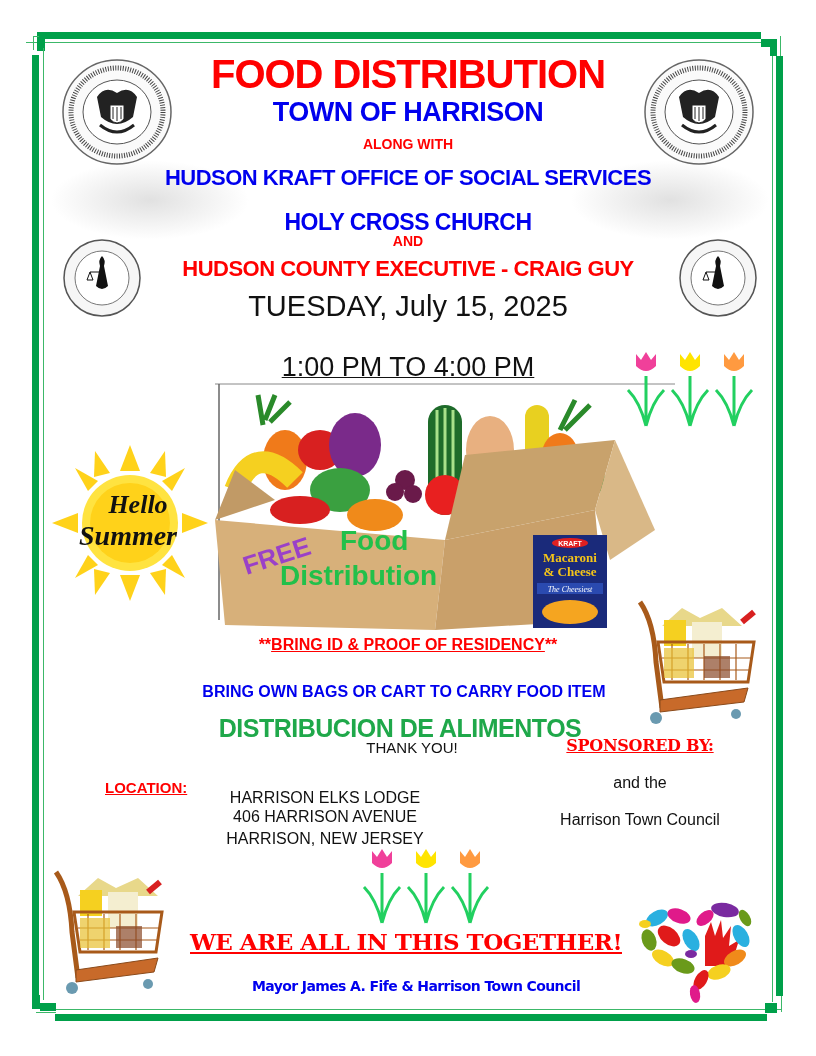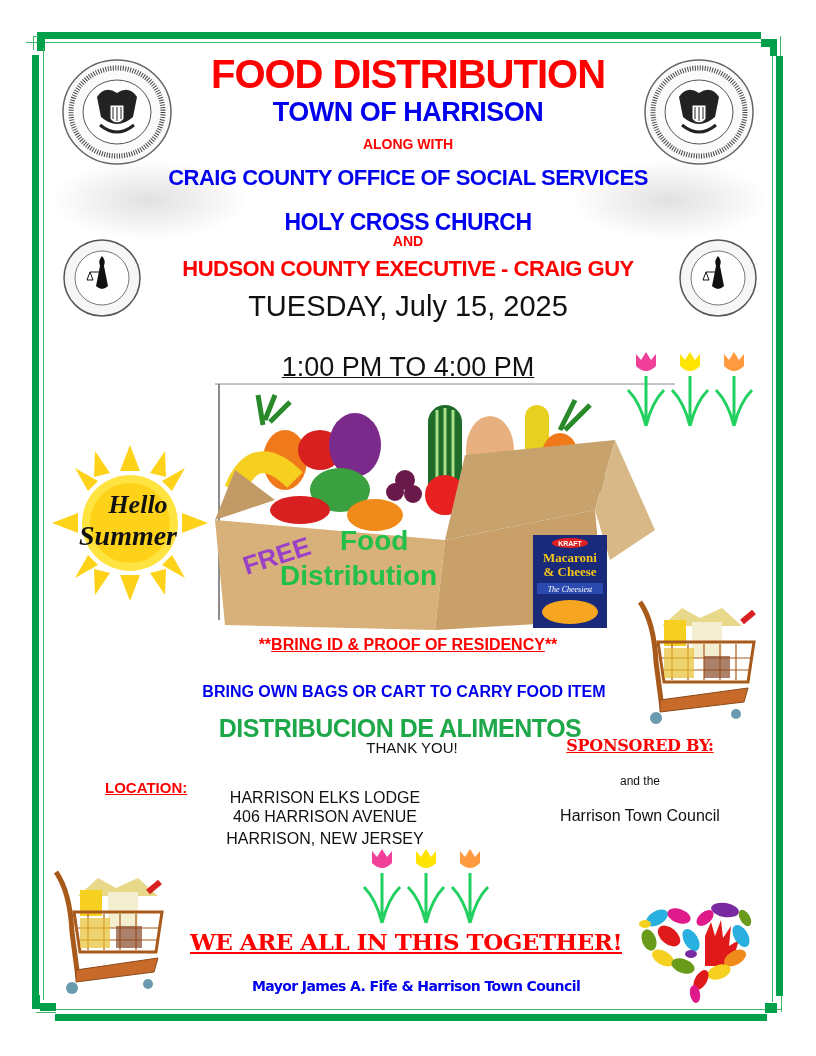--- a/index.html
+++ b/index.html
@@ -88,21 +88,21 @@
     <circle cx="40" cy="40" r="38" fill="#f6f6f6" stroke="#555" stroke-width="1.5"></circle>
     <circle cx="40" cy="40" r="27" fill="#fff" stroke="#777" stroke-width="1"></circle>
     <path d="M40 18 q4 4 2 10 l4 20 q-6 6 -12 0 l4 -20 q-2 -6 2 -10z" fill="#111"></path>
     <path d="M28 34 h10 M28 34 l-3 8 h6z" stroke="#111" stroke-width="1" fill="none"></path>
   </svg>
 </div>
 
 <div class="center b red" style="top:52px; font-size:40px; letter-spacing:-1px;">FOOD DISTRIBUTION</div>
 <div class="center b blue" style="top:97px; font-size:27px; letter-spacing:-0.5px;">TOWN OF HARRISON</div>
 <div class="center b red" style="top:136px; font-size:14px;">ALONG WITH</div>
-<div class="center b blue" style="top:165px; font-size:22px; letter-spacing:-0.5px;">CRAIG COUNTY OFFICE OF SOCIAL SERVICES</div>
+<div class="center b blue" style="top:165px; font-size:22px; letter-spacing:-0.5px;">HUDSON KRAFT OFFICE OF SOCIAL SERVICES</div>
 <div class="center b blue" style="top:209px; font-size:23px; letter-spacing:-0.5px;">HOLY CROSS CHURCH</div>
 <div class="center b red" style="top:233px; font-size:14px;">AND</div>
 <div class="center b red" style="top:256px; font-size:22px; letter-spacing:-0.5px;">HUDSON COUNTY EXECUTIVE - CRAIG GUY</div>
 <div class="center black" style="top:290px; font-size:29px;">TUESDAY, July 15, 2025</div>
 <div class="center black" style="top:352px; font-size:27px; text-decoration:underline; text-decoration-thickness:1px;">1:00 PM TO 4:00 PM</div>
 
 <div class="abs img" style="left:215px; top:380px; width:460px; height:250px;">
   <svg width="460" height="250" viewBox="0 0 460 250">
     <rect x="0" y="0" width="460" height="250" fill="#fff"></rect>
     <line x1="0" y1="4" x2="460" y2="4" stroke="#888" stroke-width="1"></line>
@@ -216,21 +216,21 @@
 
 <div class="abs b red" style="left:105px; top:779px; font-size:15px; text-decoration:underline;">LOCATION:</div>
 <div class="abs black" style="left:210px; top:788px; width:230px; text-align:center; font-size:16px; line-height:19px;">
   <div>HARRISON ELKS LODGE</div>
   <div>406 HARRISON AVENUE</div>
   <div style="margin-top:3px;">HARRISON, NEW JERSEY</div>
 </div>
 
 <div class="abs" style="left:540px; top:736px; width:200px; text-align:center;">
   <div class="b red" style="font-family:'DejaVu Serif', serif; font-size:16px; text-decoration:underline; letter-spacing:-0.3px;">SPONSORED BY:</div>
-  <div class="black" style="margin-top:19px; font-size:12px;">and the</div>
+  <div class="black" style="margin-top:19px; font-size:16px;">and the</div>
   <div class="black" style="margin-top:19px; font-size:16px;">Harrison Town Council</div>
 </div>
 
 <div class="abs img" style="left:358px; top:845px; width:140px; height:82px;">
   <svg width="140" height="82" viewBox="0 0 140 82">
     <g>
       <path d="M14 6 l5 6 l5 -8 l5 8 l5 -6 v12 q-10 10 -20 0z" fill="#f0409a"></path>
       <path d="M24 28 v50 M24 78 q-6 -24 -18 -36 M24 78 q6 -24 18 -36" stroke="#22d060" stroke-width="3" fill="none"></path>
     </g>
     <g transform="translate(44,0)">

